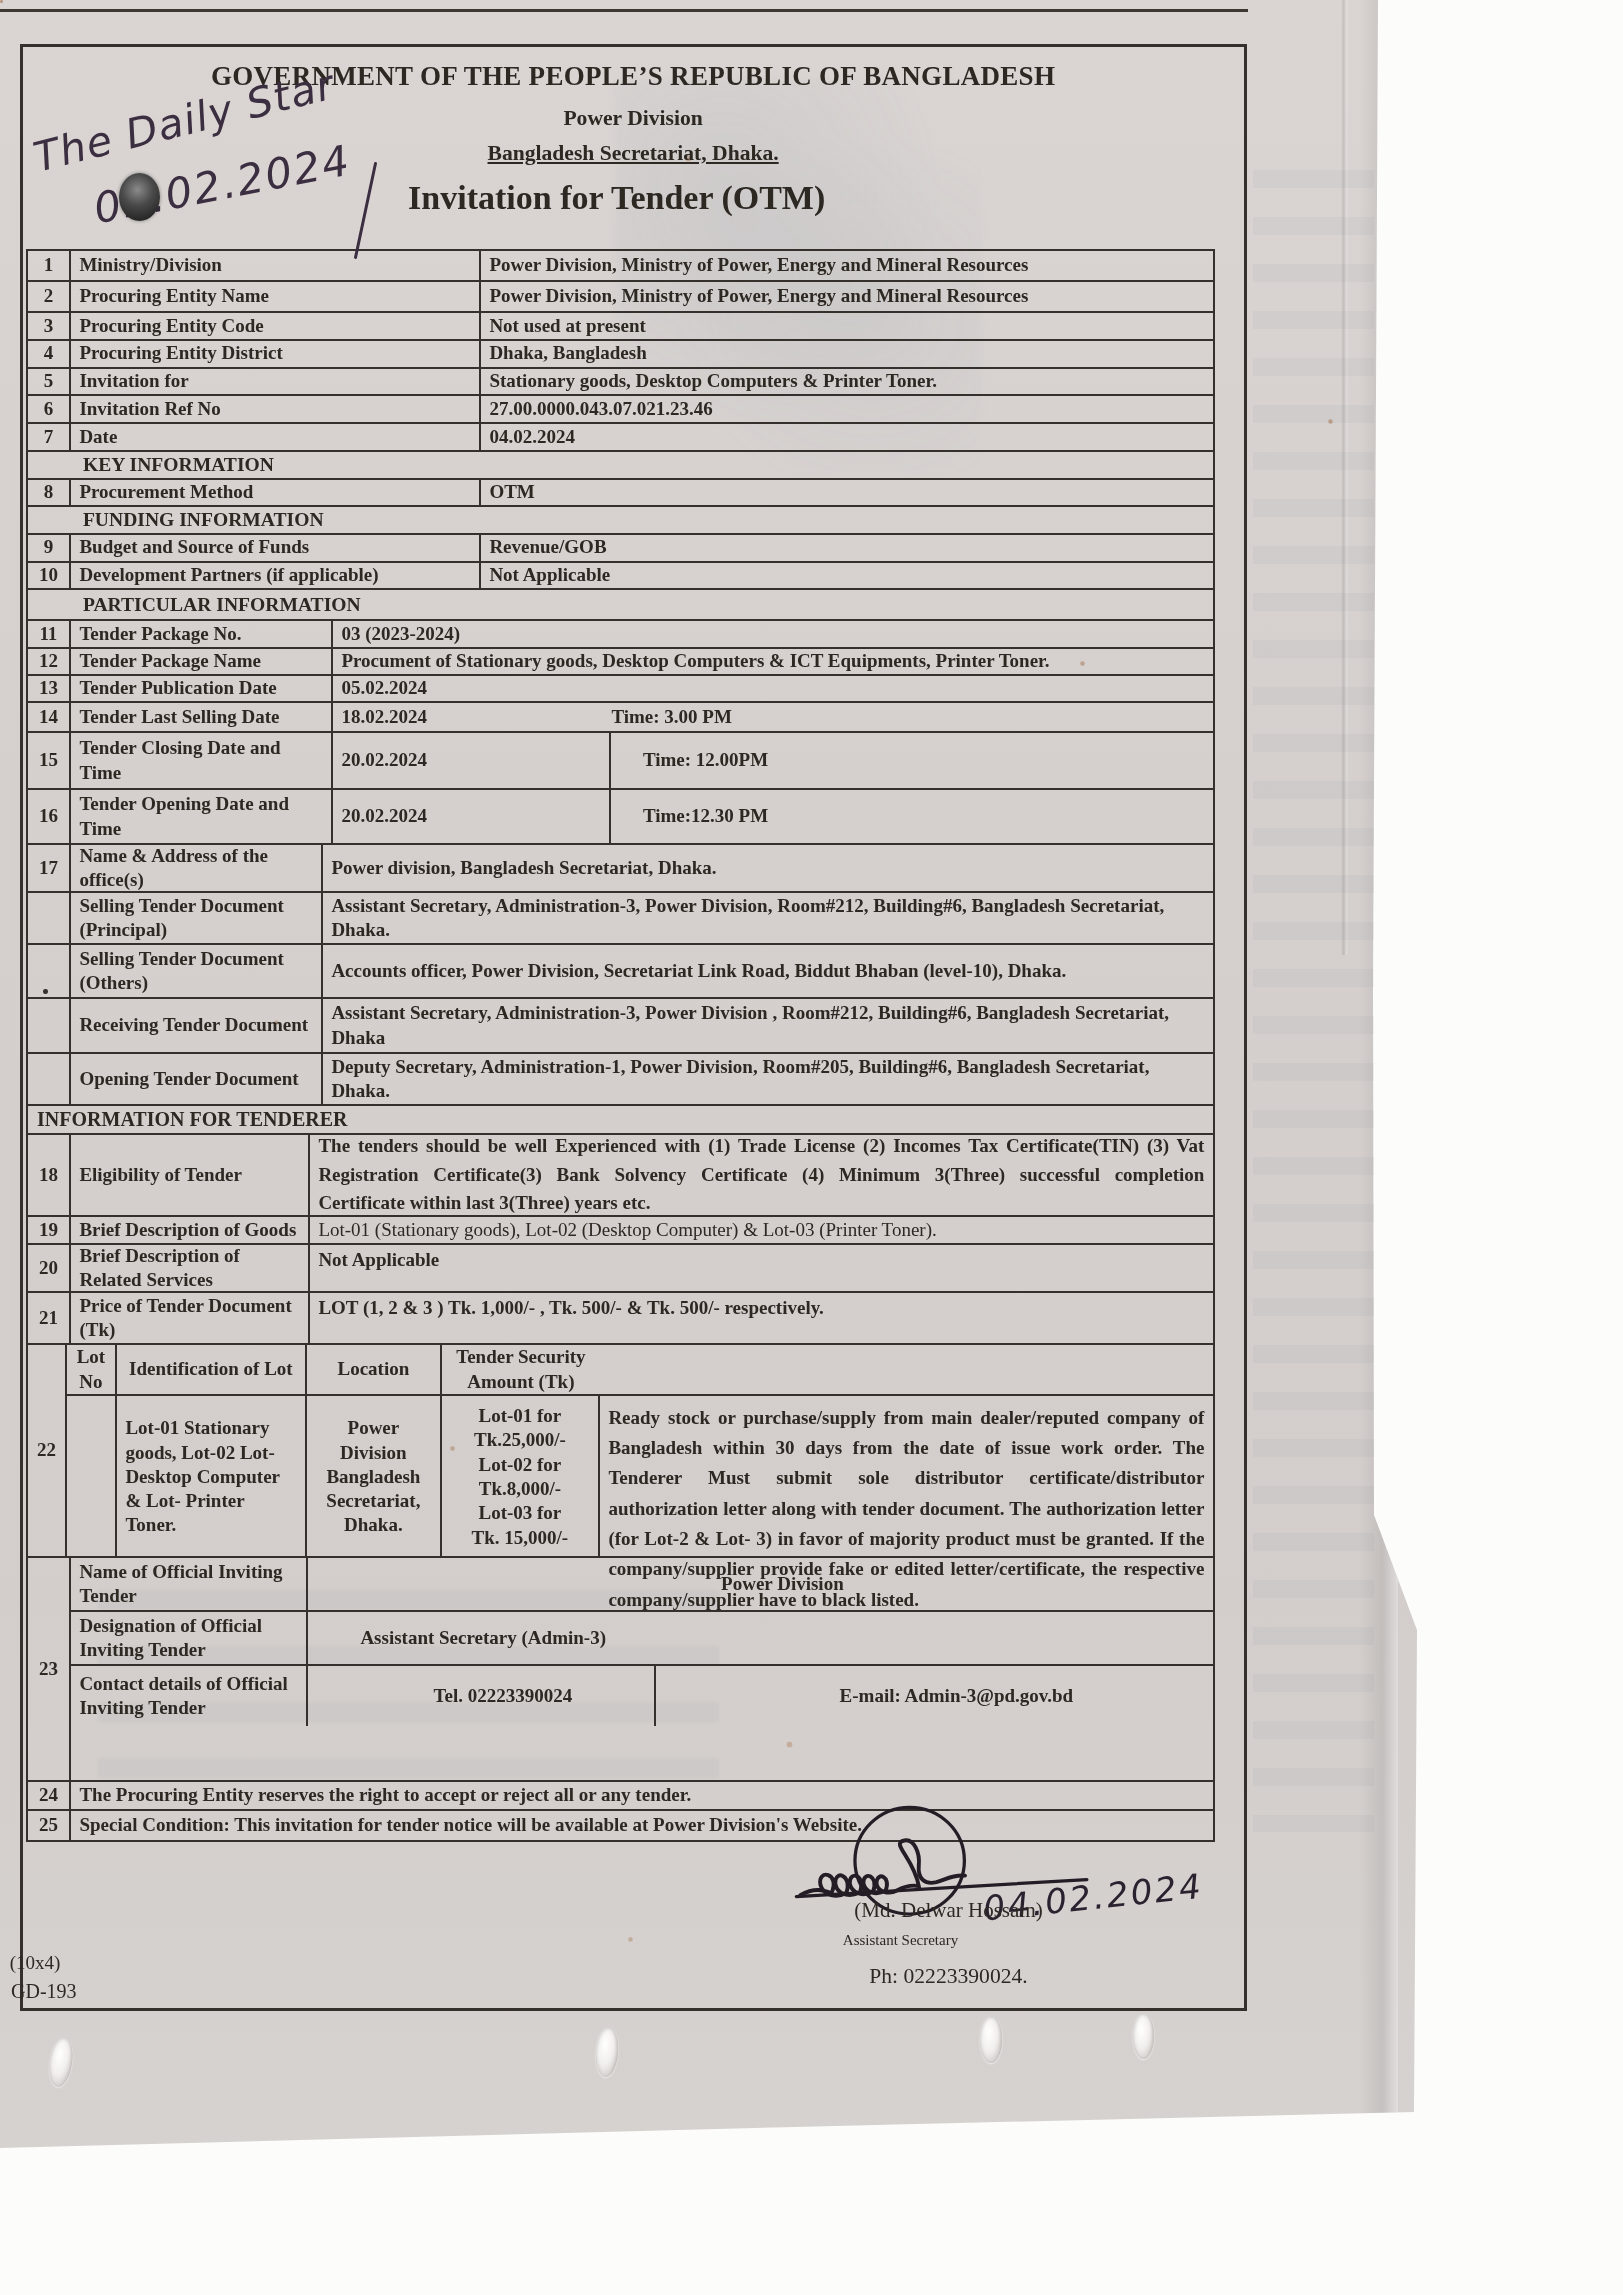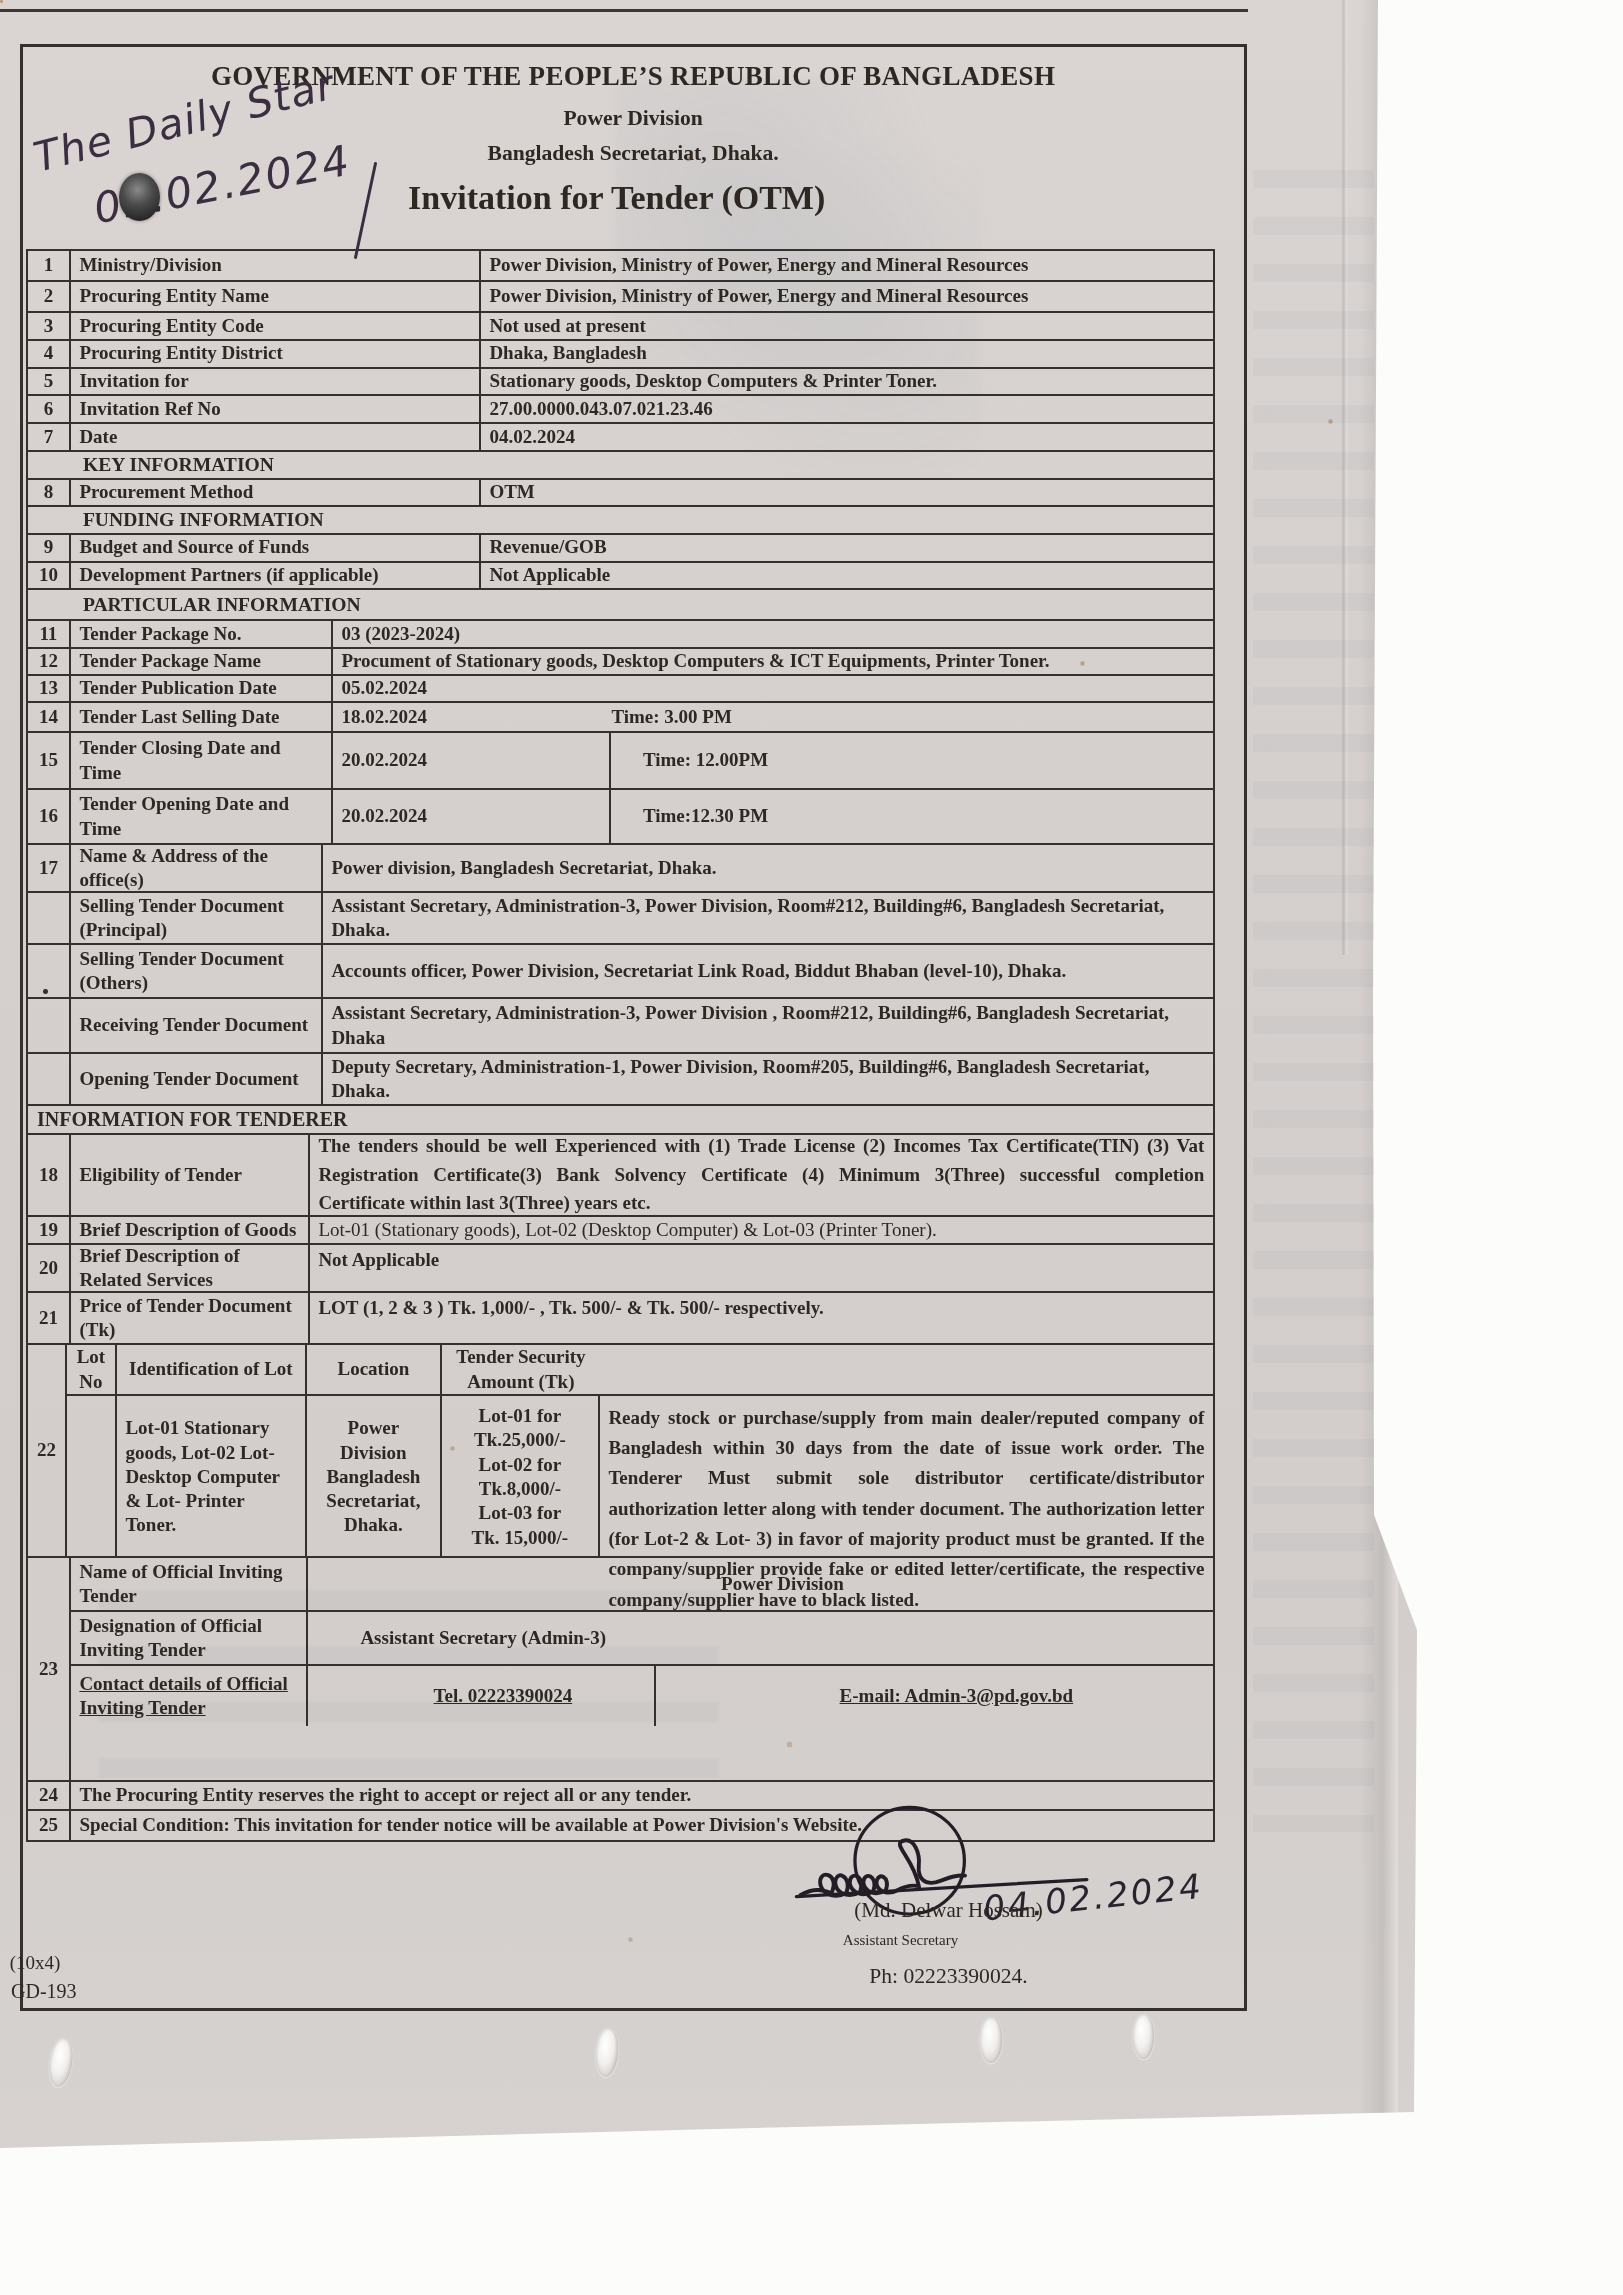--- a/index.html
+++ b/index.html
@@ -40,21 +40,21 @@
   .specks{left:0;top:0;width:2.6px;height:2.6px;border-radius:50%;background:rgba(150,90,40,.5);
     box-shadow:687px 157px 0 1.3px rgba(150,90,40,.35), 1081px 662px 0 0.7px rgba(150,90,40,.4),
       451px 1447px 0 0.7px rgba(150,90,40,.35), 788px 1743px 0 1.3px rgba(160,95,45,.3),
       1329px 420px 0 0.7px rgba(150,90,40,.4), 629px 1938px 0 0.7px rgba(150,90,40,.3),
       275px 1021px 0 0.7px rgba(150,90,40,.3);}
   
   .notice-box{left:19.6px;top:44px;width:1227px;height:1967px;border:3.3px solid #35302b;box-sizing:border-box;}
   .h-line{position:absolute;width:100%;text-align:center;font-weight:bold;}
   .h-gov{top:14.4px;font-size:27px;letter-spacing:0.3px;}
   .h-div{top:59px;font-size:21.6px;}
-  .h-sec{top:94px;font-size:21.6px;}
+  .h-sec{top:94px;font-size:21.6px;text-decoration:underline;}
   .h-title{top:132px;font-size:34px;left:-16.4px;}
   
   .tender-table{position:absolute;left:3.3px;top:202px;width:1189px;border:2px solid var(--line);box-sizing:border-box;}
   .tr{display:flex;border-bottom:2px solid var(--line);box-sizing:border-box;align-items:stretch;}
   .tr:last-child{border-bottom:none;}
   .td{box-sizing:border-box;border-right:2px solid var(--line);display:flex;align-items:center;
       padding:2.6px 8.5px;font-size:19px;font-weight:bold;line-height:1.28;}
   .td:last-child{border-right:none;}
   .n{width:43px;justify-content:center;padding:2.6px 1.3px;}
   .la{width:410px}.lb{width:262px}.lc{width:252px}.ld{width:239px}.le{width:237px}
@@ -70,21 +70,21 @@
   .timec{flex:1;padding-left:32px;}
   .tel{width:304px;}
   .email{flex:1;}
   
   .ln{width:39px;justify-content:center;padding:2.6px 1.3px;}
   .lno{width:50px}.lid{width:190px}.lloc{width:135px}.lsec{width:158px}.lcomp{flex:1;}
   .lrow{display:flex;box-sizing:border-box;}
   .lrow.hd{border-bottom:2px solid var(--line);}
   .vcol{flex:1;display:flex;flex-direction:column;}
   .srow{display:flex;border-bottom:2px solid var(--line);box-sizing:border-box;gap:44px;}
-  .srow:last-child{border-bottom:none;text-decoration:underline;}
+  .srow:last-child{border-bottom:none;}
   .comp-cell{align-items:flex-start;line-height:1.6;padding-top:6.5px;}
   .tall18{line-height:1.52;}
   
   .hand{position:absolute;font-family:"DejaVu Sans",sans-serif;font-style:italic;color:var(--hand);}
   .hw1{left:30px;top:97px;font-size:41px;transform:rotate(-14deg);letter-spacing:1.3px;}
   .hw2{left:92px;top:160px;font-size:42px;transform:rotate(-11deg);letter-spacing:2px;}
   .hw-slash{left:364px;top:161px;width:3.3px;height:99px;background:var(--hand);transform:rotate(12deg);border-radius:2px;}
   .hole-dark{left:119px;top:173px;width:41px;height:48px;border-radius:50%;
     background:radial-gradient(circle at 45% 35%, #8a8a8a 0%, #4a4a4a 40%, #141414 100%);
     box-shadow:0 0 3.9px rgba(0,0,0,.4);}

